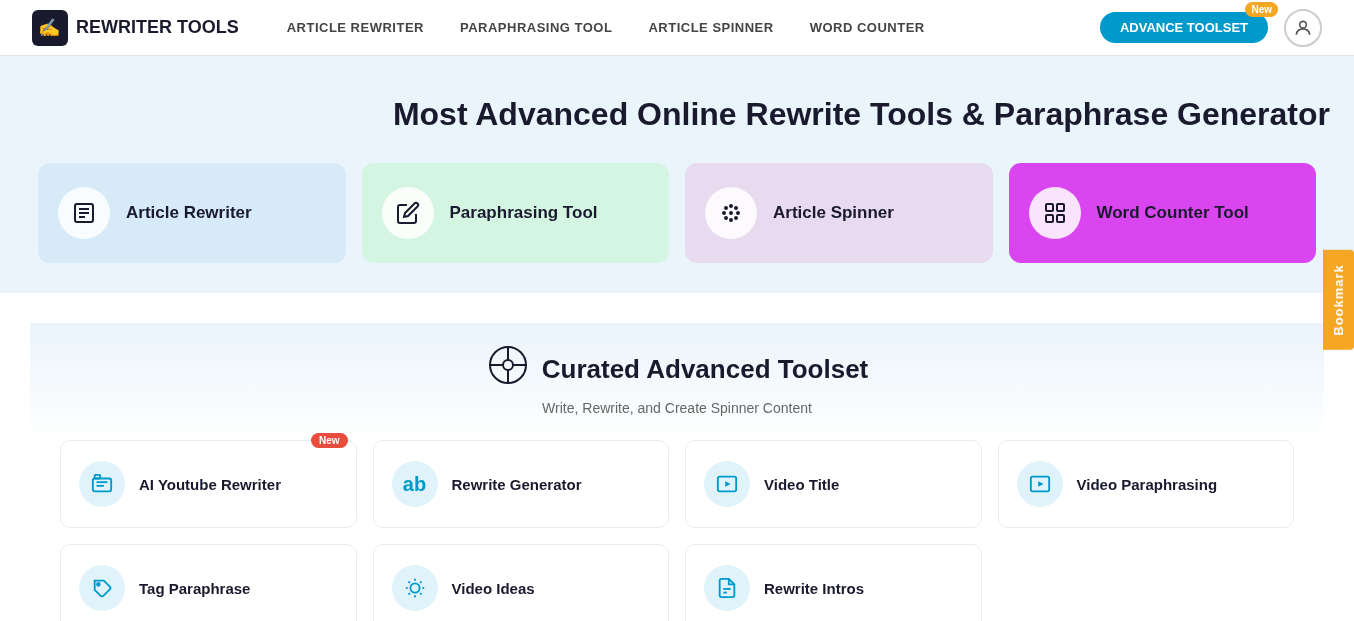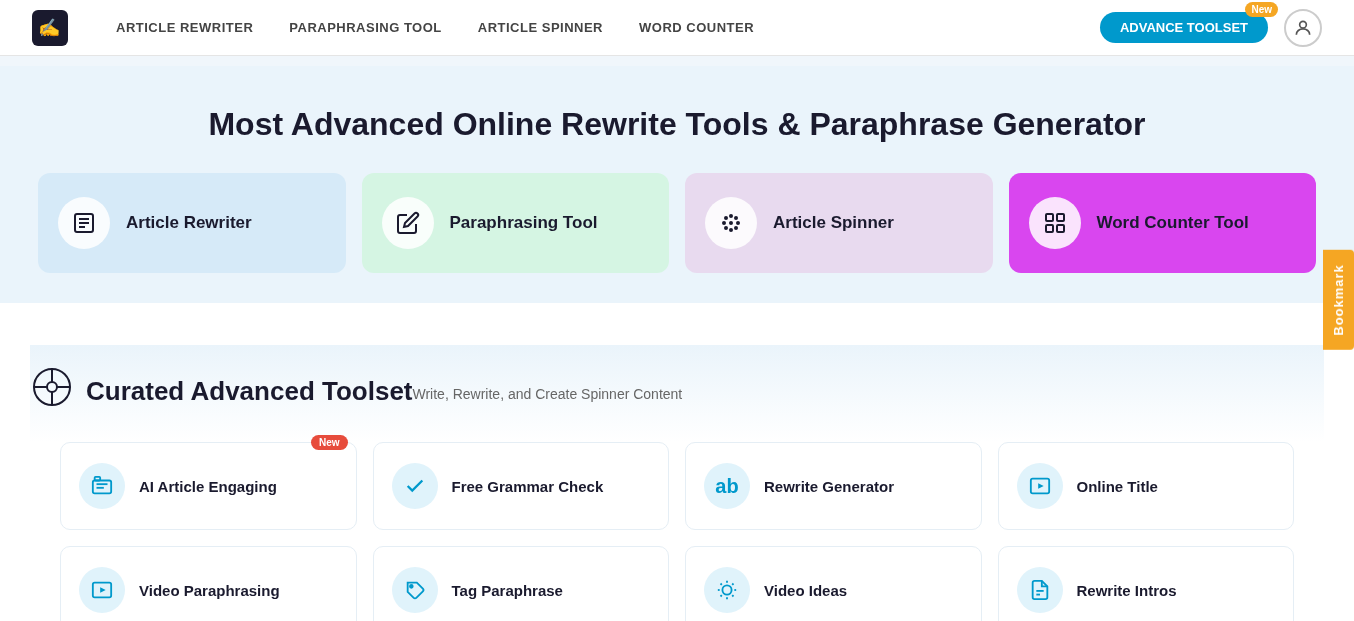--- a/index.html
+++ b/index.html
@@ -47,23 +47,22 @@
       width: 38px; height: 38px; border-radius: 50%;
       border: 2px solid #ccc; background: #fff;
       display: flex; align-items: center; justify-content: center;
       cursor: pointer; margin-left: 16px;
       font-size: 18px; color: #555;
     }
 
     
     .hero {
       background: #eaf4fb;
-      text-align: center;
+      text-align: right;
       padding: 40px 24px 30px;
-      margin-top: 10px;
     }
     .hero h1 {
       font-size: 32px; font-weight: 800; color: #1a1a2e;
     }
 
     
     .tool-cards {
       display: flex; gap: 0;
       padding: 0 30px 30px;
       background: #eaf4fb;
@@ -87,24 +86,23 @@
       background: rgba(255,255,255,0.85);
       display: flex; align-items: center; justify-content: center;
       flex-shrink: 0; font-size: 22px; color: #1a1a2e;
     }
 
     
     .curated-section {
       background: #fff; padding: 30px 30px 0;
     }
     .curated-header {
-      display: flex; flex-direction: row; align-items: center;
+      display: flex; flex-direction: column; align-items: center;
       padding: 20px 0 24px;
       background: linear-gradient(to bottom, #eaf4fb 0%, #fff 100%);
-      margin-top: 12px;
     }
     .curated-title-row {
       display: flex; align-items: center; gap: 12px;
     }
     .brain-icon { font-size: 36px; }
     .curated-title { font-size: 26px; font-weight: 800; color: #1a1a2e; }
     .curated-sub { font-size: 14px; color: #666; margin-top: 4px; }
 
     
     .tools-grid {
@@ -149,20 +147,21 @@
       letter-spacing: 1px;
       position: fixed; right: 0; top: 300px;
     }
   </style>
 </head>
 <body>
 
 <nav>
   <a class="logo">
     <div class="logo-icon">✍</div>
+    <span>REWRITER TOOLS</span>
   </a>
   <div class="nav-links">
     <a class="nav-link">ARTICLE REWRITER</a>
     <a class="nav-link">PARAPHRASING TOOL</a>
     <a class="nav-link">ARTICLE SPINNER</a>
     <a class="nav-link">WORD COUNTER</a>
   </div>
   <button class="btn-advance">
     <span>ADVANCE TOOLSET</span>
     <span class="badge-new">New</span>
@@ -257,47 +256,39 @@
     <div class="adv-card">
       <span class="badge-new-card">New</span>
       <div class="adv-icon-circle">
         <svg width="22" height="22" viewBox="0 0 24 24" fill="none" stroke="#0099cc" stroke-width="2">
           <rect x="2" y="6" width="20" height="14" rx="2"></rect>
           <line x1="6" y1="10" x2="18" y2="10"></line>
           <line x1="6" y1="14" x2="14" y2="14"></line>
           <rect x="4" y="2" width="6" height="4" rx="1"></rect>
         </svg>
       </div>
-      <span>AI Article Engaging</span>
-    </div>
-
-    <div class="adv-card">
-      <div class="adv-icon-circle">
-        <svg width="22" height="22" viewBox="0 0 24 24" fill="none" stroke="#0099cc" stroke-width="2.5">
-          <polyline points="20 6 9 17 4 12"></polyline>
-        </svg>
-      </div>
-      <span>Free Grammar Check</span>
-    </div>
+      <span>AI Youtube Rewriter</span>
+    </div>
+
 
     <div class="adv-card">
       <div class="adv-icon-circle">
         <span style="font-weight:800;color:#0099cc;font-size:20px;">ab</span>
       </div>
       <span>Rewrite Generator</span>
     </div>
 
     <div class="adv-card">
       <div class="adv-icon-circle">
         <svg width="22" height="22" viewBox="0 0 24 24" fill="none" stroke="#0099cc" stroke-width="2">
           <rect x="2" y="4" width="20" height="16" rx="2"></rect>
           <polygon points="10,9 16,12 10,15" fill="#0099cc" stroke="none"></polygon>
         </svg>
       </div>
-      <span>Online Title</span>
+      <span>Video Title</span>
     </div>
 
     <div class="adv-card">
       <div class="adv-icon-circle">
         <svg width="22" height="22" viewBox="0 0 24 24" fill="none" stroke="#0099cc" stroke-width="2">
           <rect x="2" y="4" width="20" height="16" rx="2"></rect>
           <polygon points="10,9 16,12 10,15" fill="#0099cc" stroke="none"></polygon>
         </svg>
       </div>
       <span>Video Paraphrasing</span>

